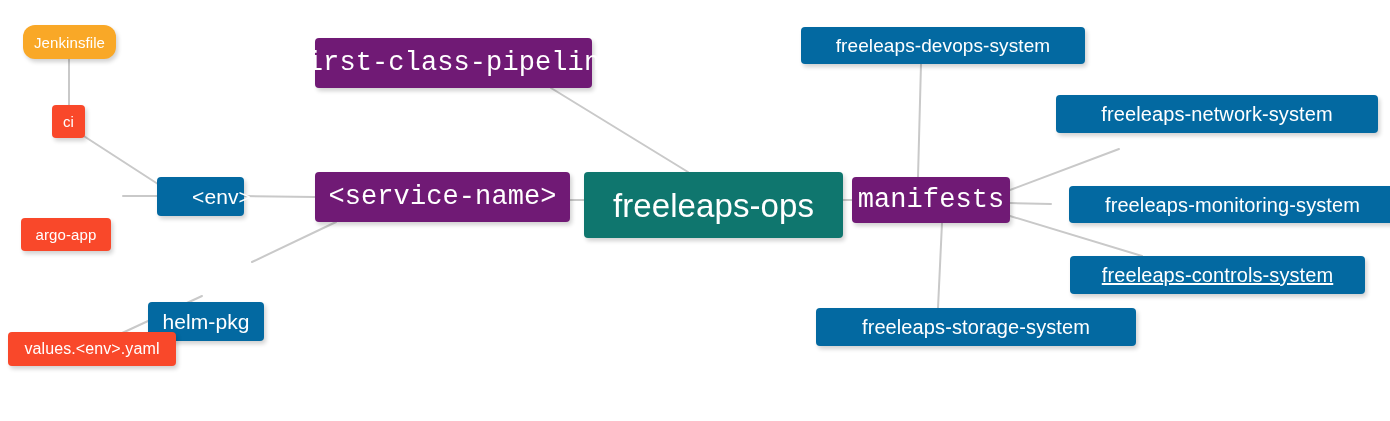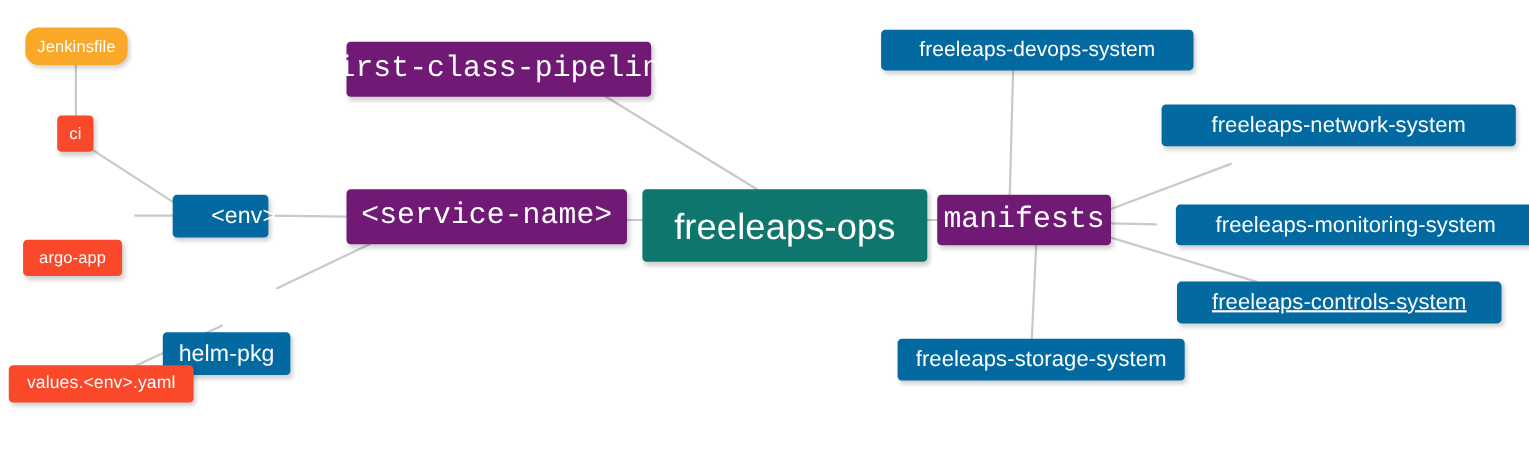--- a/index.html
+++ b/index.html
@@ -88,17 +88,17 @@
       </div>
       <div class="node c-green" style="left: 1056px; top: 95px; width: 322px; height: 38px; font-size: 20px;">
         <span>freeleaps-network-system</span>
       </div>
       <div class="node c-green" style="left: 1051px; top: 186px; width: 327px; height: 37px; font-size: 20px; margin-left: 18px;">
         <span>freeleaps-monitoring-system</span>
       </div>
       <div class="node c-green" style="left: 1070px; top: 256px; width: 295px; height: 38px; font-size: 20px; text-decoration: underline;">
         <span>freeleaps-controls-system</span>
       </div>
-      <div class="node c-green" style="left: 816px; top: 308px; width: 261px; height: 38px; font-size: 20px;">
+      <div class="node c-green" style="left: 816px; top: 308px; width: 320px; height: 38px; font-size: 20px;">
         <span>freeleaps-storage-system</span>
       </div>
     </div>
 </div>
 
 </body></html>

